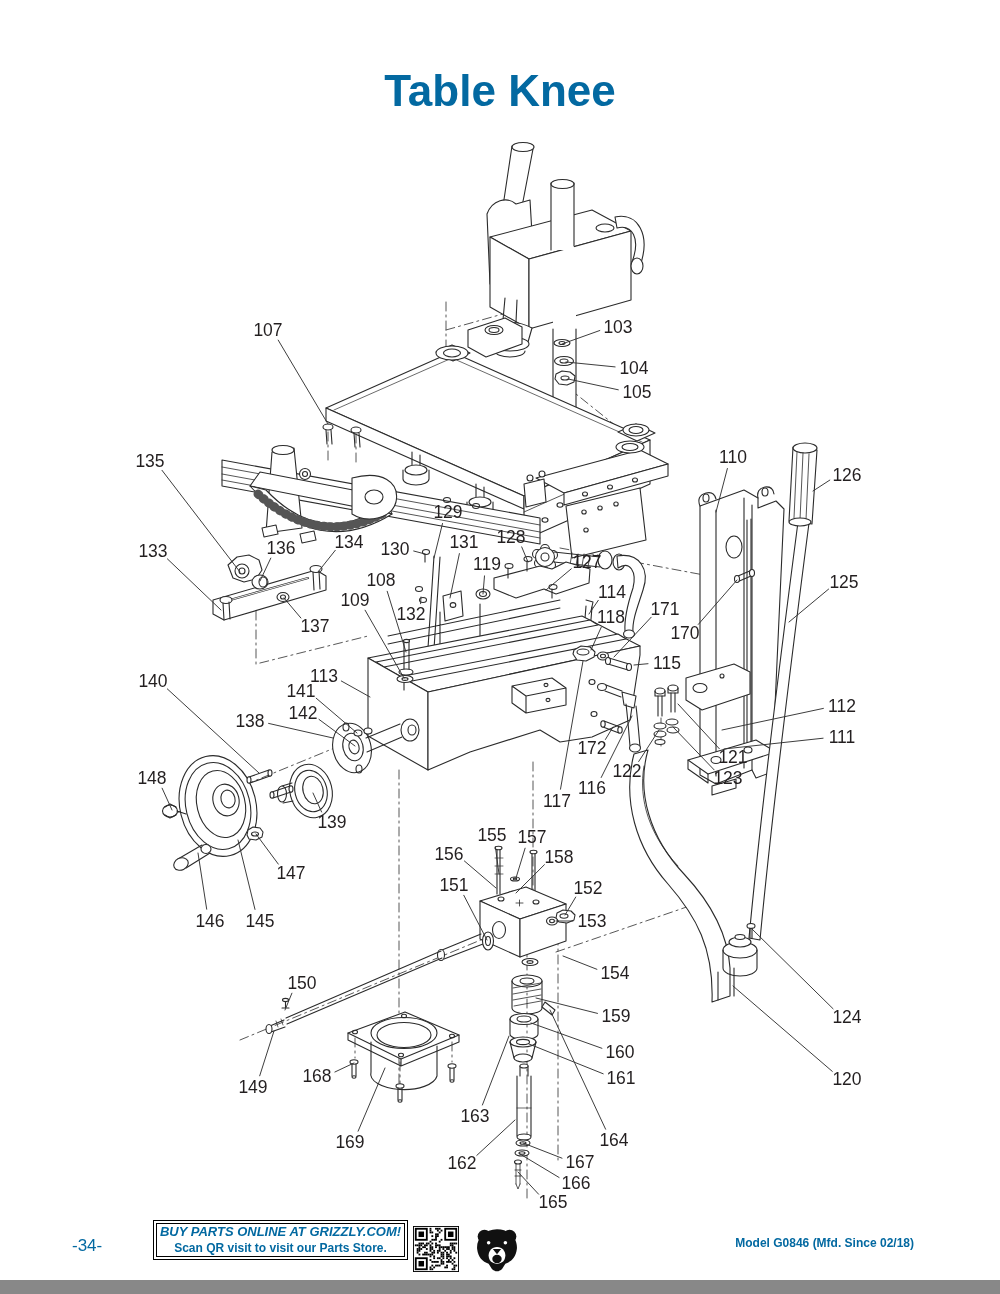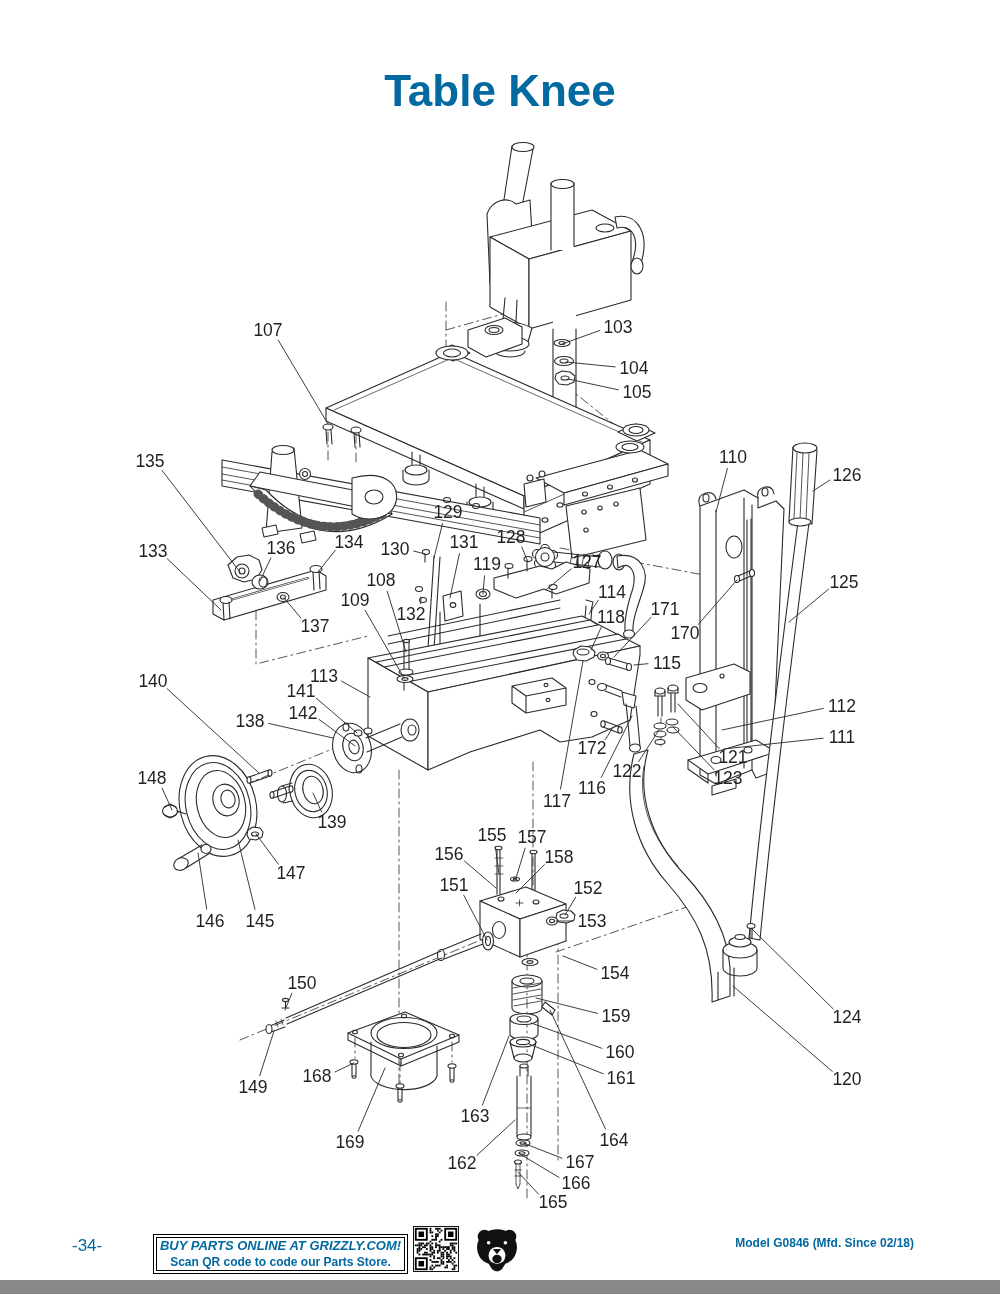--- a/index.html
+++ b/index.html
@@ -4,21 +4,21 @@
 <style>
   html,body{margin:0;padding:0;background:#888;}
   .page{position:relative;width:1000px;height:1280px;background:#ffffff;margin:0 auto;
         font-family:"Liberation Sans","DejaVu Sans",sans-serif;color:#0369a1;overflow:hidden;}
   .title{position:absolute;top:66px;left:0;width:100%;text-align:center;
          font-size:44px;font-weight:bold;letter-spacing:0px;}
   svg.diagram{position:absolute;left:0;top:0;}
   
   .footer{position:absolute;left:0;top:1220px;width:1000px;height:60px;}
   .pageno{position:absolute;left:72px;top:16px;font-size:17px;}
-  .promo{position:absolute;left:153px;top:14px;width:255px;height:40px;border:1.6px solid #000;padding:2px;box-sizing:border-box;}
+  .promo{position:absolute;left:153px;top:0;width:255px;height:40px;border:1.6px solid #000;padding:2px;box-sizing:border-box;}
   .promo-inner{width:100%;height:100%;border:1.6px solid #000;box-sizing:border-box;
                display:flex;flex-direction:column;align-items:center;justify-content:center;line-height:1.25;}
   .promo-l1{font-size:13px;font-weight:bold;font-style:italic;white-space:nowrap;}
   .promo-l2{font-size:12px;font-weight:bold;white-space:nowrap;}
   .qr{position:absolute;left:413px;top:6px;width:46px;height:46px;}
   .bear{position:absolute;left:474px;top:6px;width:46px;height:46px;}
   .model{position:absolute;right:86px;top:16px;font-size:12px;font-weight:bold;}
   .callout-text{font-size:17.5px;fill:#231f20;}
 </style>
 </head>
@@ -549,21 +549,21 @@
         <line x1="605.4" y1="739.5" x2="613" y2="727" stroke="#333" stroke-width="0.95"></line>
         <text x="592" y="754" text-anchor="middle" class="callout-text" stroke="none">172</text>
       </g>
   </svg>
 
   <div class="footer">
     <div class="pageno">-34-</div>
     <div class="promo">
       <div class="promo-inner">
         <div class="promo-l1">BUY PARTS ONLINE AT GRIZZLY.COM!</div>
-        <div class="promo-l2">Scan QR code to code our Parts Store.</div>
+        <div class="promo-l2">Scan QR visit to visit our Parts Store.</div>
       </div>
     </div>
     <svg class="qr" viewBox="0 0 25 25">
       <rect x="0" y="0" width="25" height="25" fill="#fff" stroke="#000" stroke-width="1"></rect>
       <g id="qr-mods" fill="#000">
           <rect x="1" y="1" width="7" height="7" fill="#000"></rect>
           <rect x="2" y="2" width="5" height="5" fill="#fff"></rect>
           <rect x="3" y="3" width="3" height="3" fill="#000"></rect>
           <rect x="17" y="1" width="7" height="7" fill="#000"></rect>
           <rect x="18" y="2" width="5" height="5" fill="#fff"></rect>

